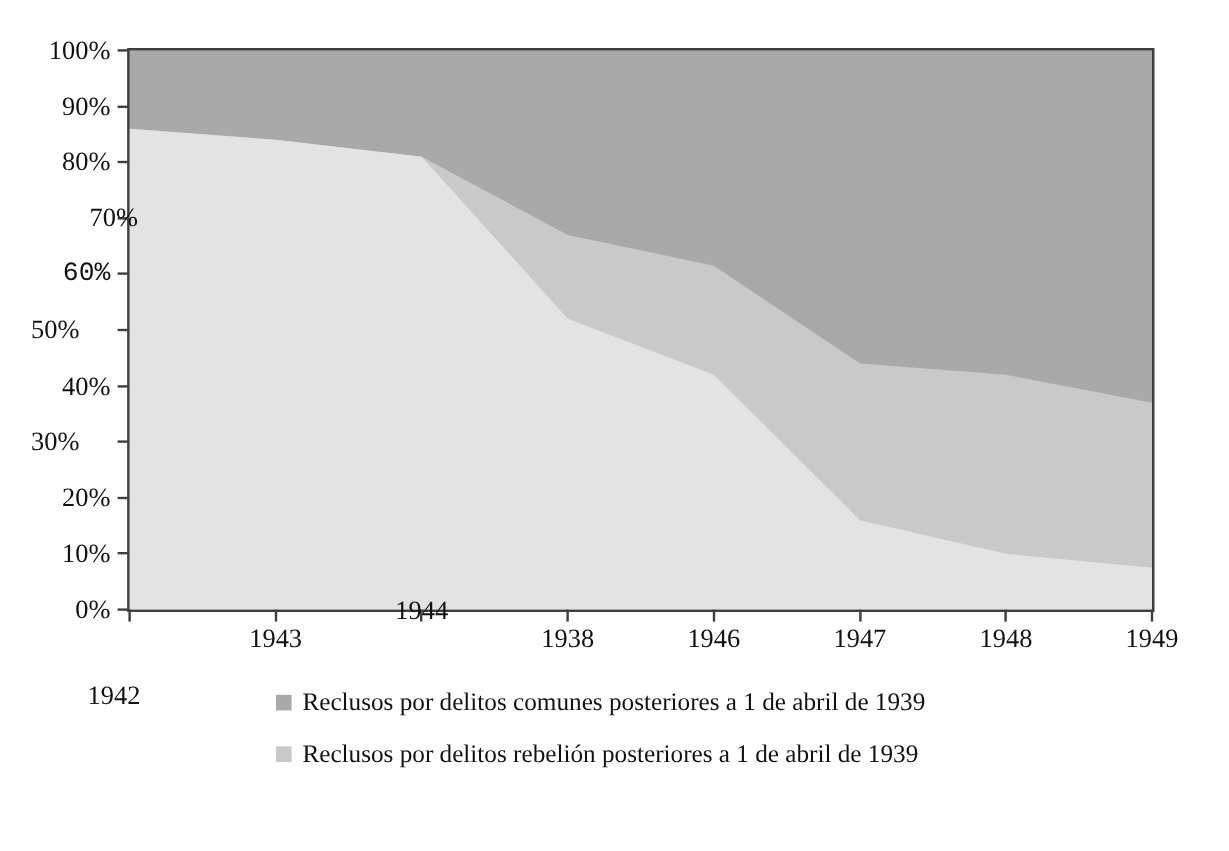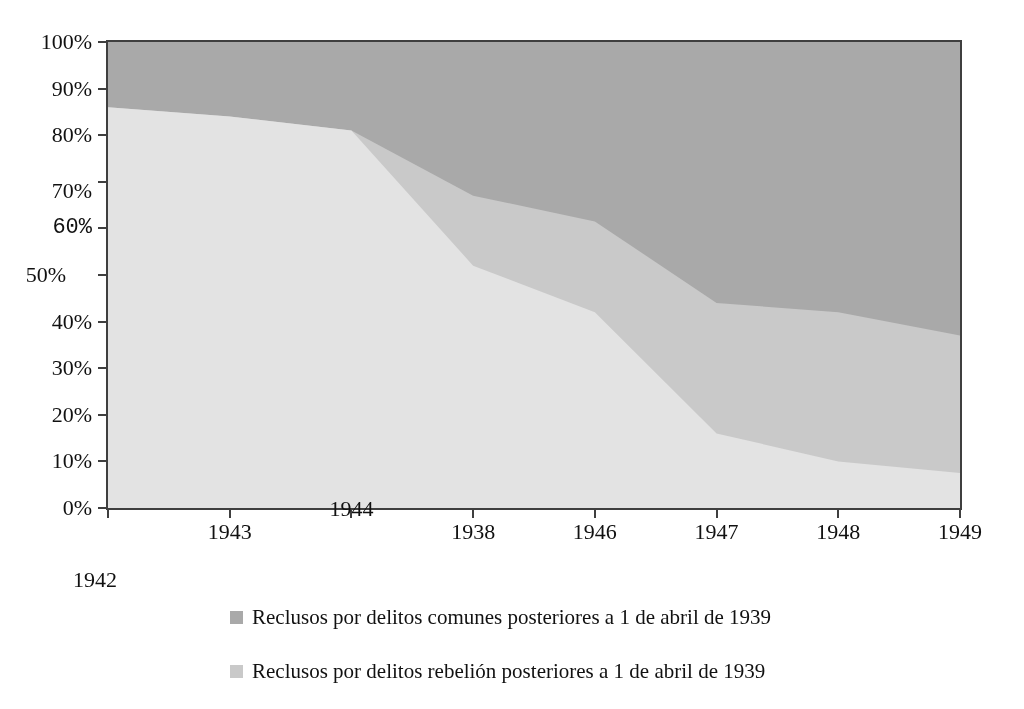--- a/index.html
+++ b/index.html
@@ -64,21 +64,20 @@
   #legend {
     position: absolute;
     left: 230px;
     top: 574px;
   }
   .legend-row {
     display: flex;
     align-items: center;
     height: 22px;
     margin-bottom: 21px;
-    margin-top: 32px;
   }
   .legend-swatch {
     display: inline-block;
     width: 13px;
     height: 13px;
     margin-right: 9px;
     flex: 0 0 auto;
   }
   .legend-label {
     font-size: 21px;
@@ -97,29 +96,29 @@
       </svg>
   </div>
   <div id="yaxis">
       <div class="ytick" style="left: 98px; top: 507px;"></div>
       <div class="ylabel" style="top: 495px;">0%</div>
       <div class="ytick" style="left: 98px; top: 460.4px;"></div>
       <div class="ylabel" style="top: 448.4px;">10%</div>
       <div class="ytick" style="left: 98px; top: 413.8px;"></div>
       <div class="ylabel" style="top: 401.8px;">20%</div>
       <div class="ytick" style="left: 98px; top: 367.2px;"></div>
-      <div class="ylabel" style="top: 355.2px;">30%</div>
+      <div class="ylabel" style="top: 355.2px; text-align: center;">30%</div>
       <div class="ytick" style="left: 98px; top: 320.6px;"></div>
       <div class="ylabel" style="top: 308.6px;">40%</div>
       <div class="ytick" style="left: 98px; top: 274px;"></div>
       <div class="ylabel" style="top: 262px; text-align: center;">50%</div>
       <div class="ytick" style="left: 98px; top: 227.4px;"></div>
       <div class="ylabel" style="top: 215.4px; font-family: Liberation Mono, monospace;">60%</div>
       <div class="ytick" style="left: 98px; top: 180.8px;"></div>
-      <div class="ylabel" style="top: 178px;">70%</div>
+      <div class="ylabel" style="top: 168px; margin-left: 23px;">70%</div>
       <div class="ytick" style="left: 98px; top: 134.2px;"></div>
       <div class="ylabel" style="top: 122.2px;">80%</div>
       <div class="ytick" style="left: 98px; top: 87.6px;"></div>
       <div class="ylabel" style="top: 75.6px;">90%</div>
       <div class="ytick" style="left: 98px; top: 41px;"></div>
       <div class="ylabel" style="top: 29px;">100%</div>
     </div>
   <div id="xaxis">
       <div class="xtick" style="left: 107px; top: 508px;"></div>
       <div class="xlabel" style="left: 50px; top: 519px; margin-top: 48px;">1942</div>

